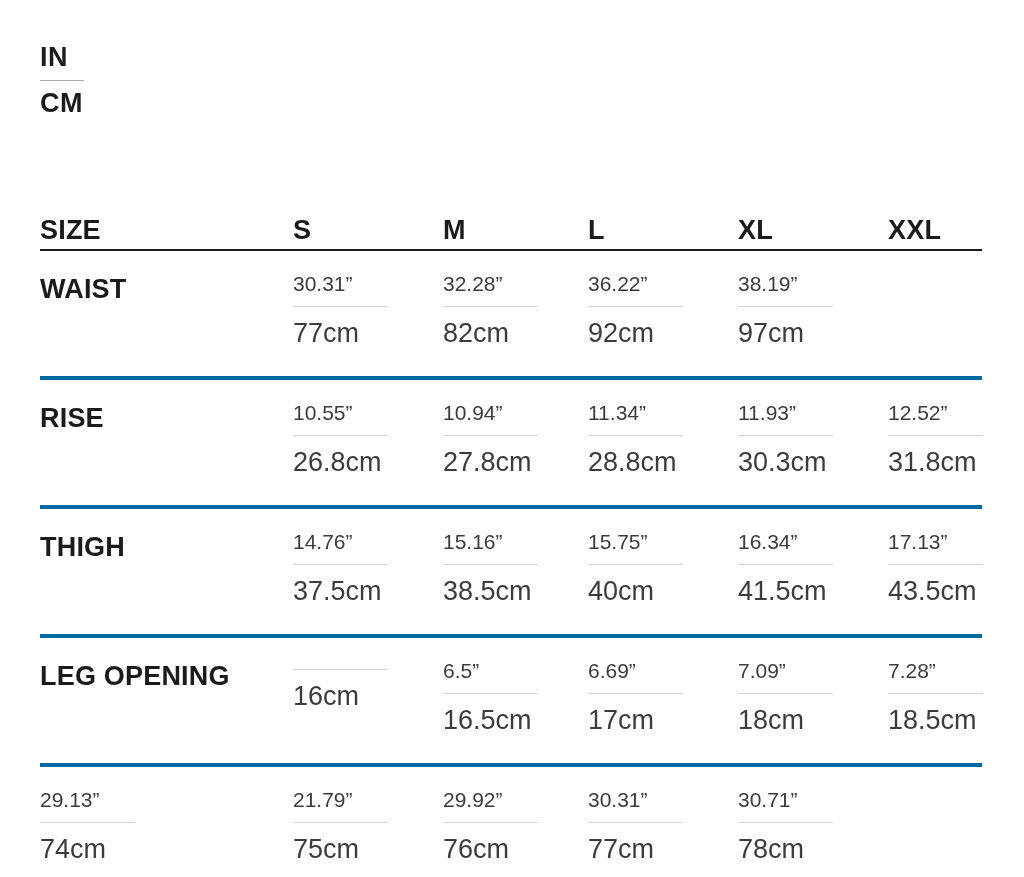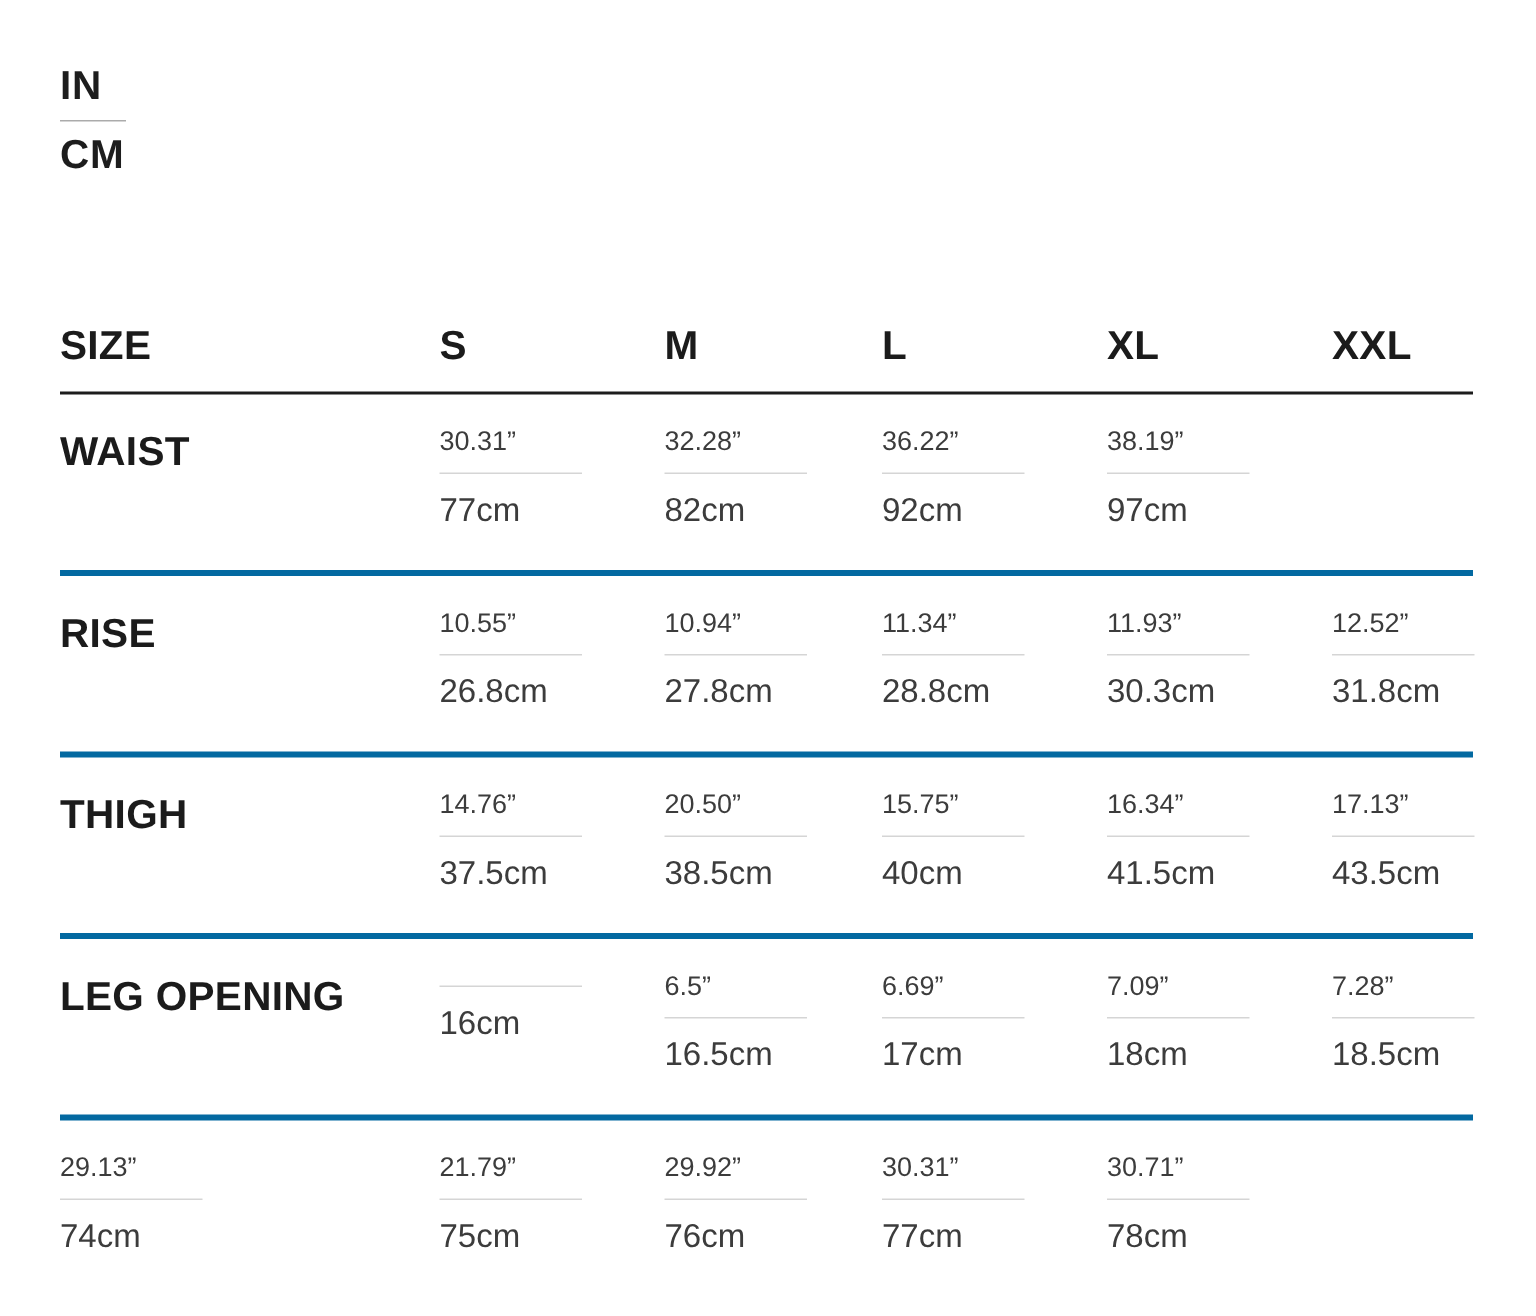--- a/index.html
+++ b/index.html
@@ -31,21 +31,21 @@
   .unit.selected { border-bottom: 1px solid #ababab; }
 
   
   .size-chart { margin-top: 82px; }
   .grid-row {
     display: grid;
     grid-template-columns: 253px 150px 145px 150px 150px 1fr;
     align-items: start;
   }
   .header-row {
-    padding-bottom: 15px;
+    padding-bottom: 3px;
     border-bottom: 2px solid #1c1c1c;
     align-items: baseline;
   }
   .header-cell {
     font-size: 27px;
     font-weight: 700;
     letter-spacing: 0.2px;
     color: #1b1b1b;
   }
   .data-row {
@@ -54,32 +54,32 @@
   }
   .data-row:last-child { border-bottom: none; }
   .row-label {
     font-size: 27px;
     font-weight: 700;
     letter-spacing: 0.2px;
     color: #1b1b1b;
     padding-top: 2px;
   }
   .value-in {
-    font-size: 18px;
+    font-size: 21px;
     font-weight: 400;
     color: #3c3c3c;
   }
   .cell-hairline {
     width: 95px;
     height: 1px;
     background: #d5d5d5;
     margin: 10px 0 11px 0;
   }
   .value-cm {
-    font-size: 22px;
+    font-size: 27px;
     font-weight: 400;
     color: #3c3c3c;
   }
 </style>
 </head>
 <body>
 
 <div class="page">
 
   <div class="unit-toggle">
@@ -152,21 +152,21 @@
     </div>
 
     <div class="grid-row data-row">
       <div class="row-label">THIGH</div>
       <div class="cell">
         <div class="value-in">14.76”</div>
         <div class="cell-hairline"></div>
         <div class="value-cm">37.5cm</div>
       </div>
       <div class="cell">
-        <div class="value-in">20.50”</div>
+        <div class="value-in">15.16”</div>
         <div class="cell-hairline"></div>
         <div class="value-cm">38.5cm</div>
       </div>
       <div class="cell">
         <div class="value-in">15.75”</div>
         <div class="cell-hairline"></div>
         <div class="value-cm">40cm</div>
       </div>
       <div class="cell">
         <div class="value-in">16.34”</div>

